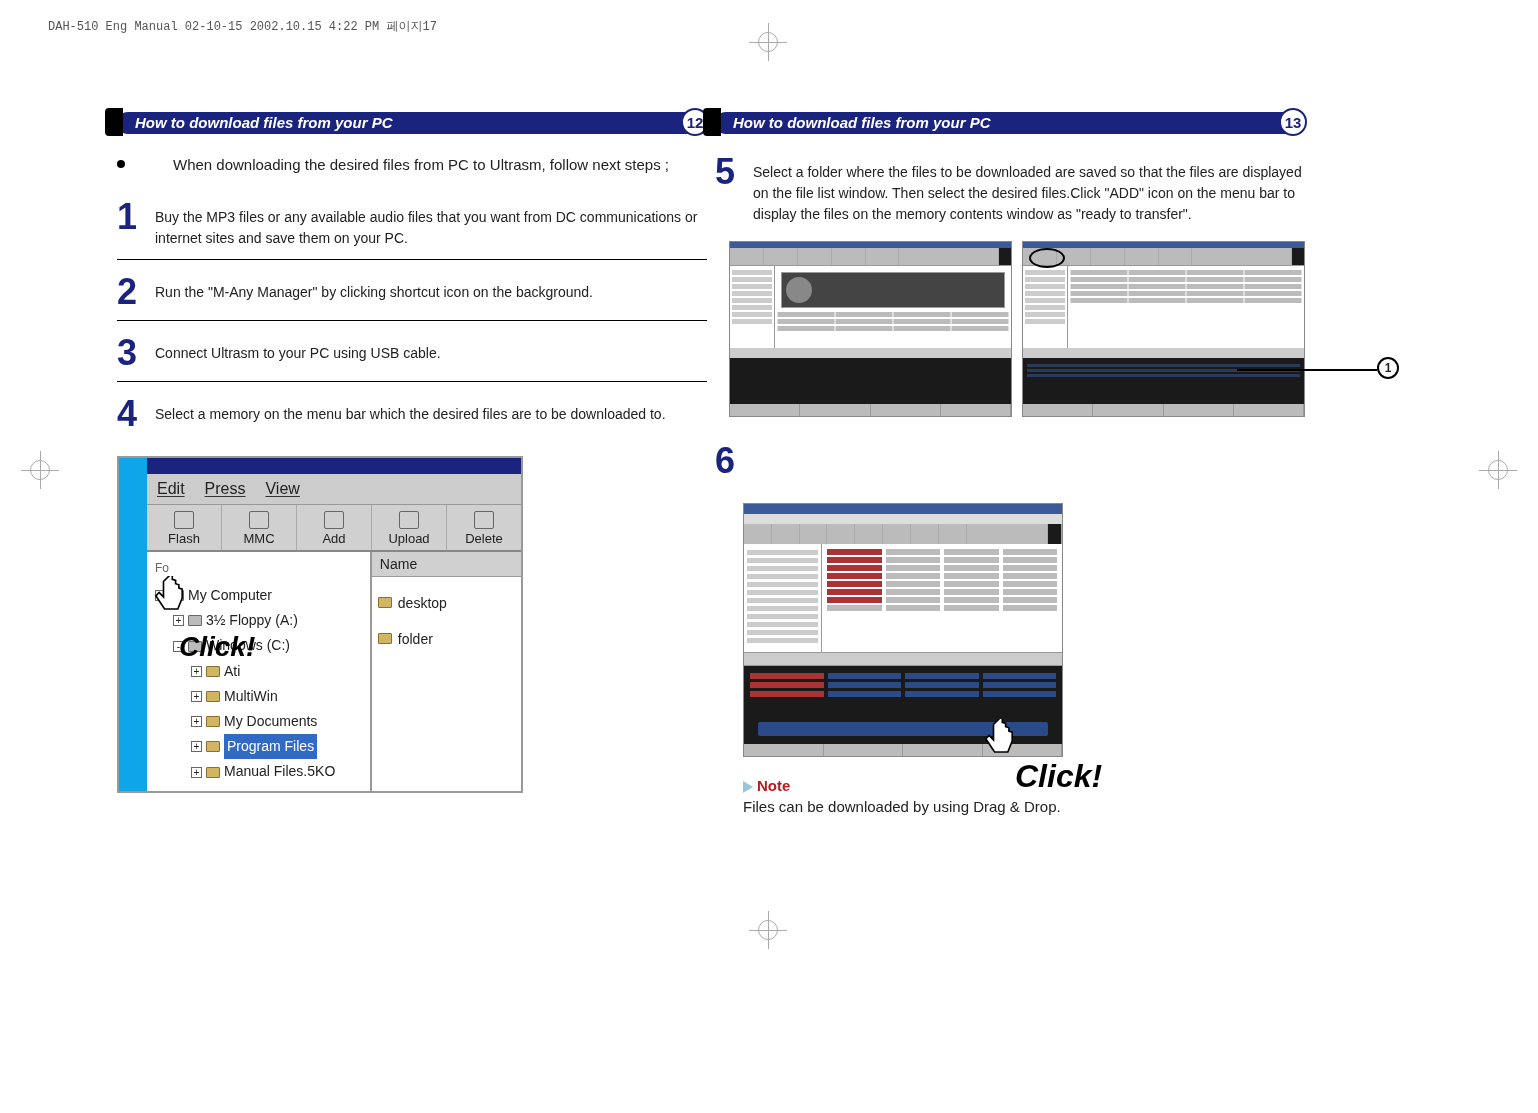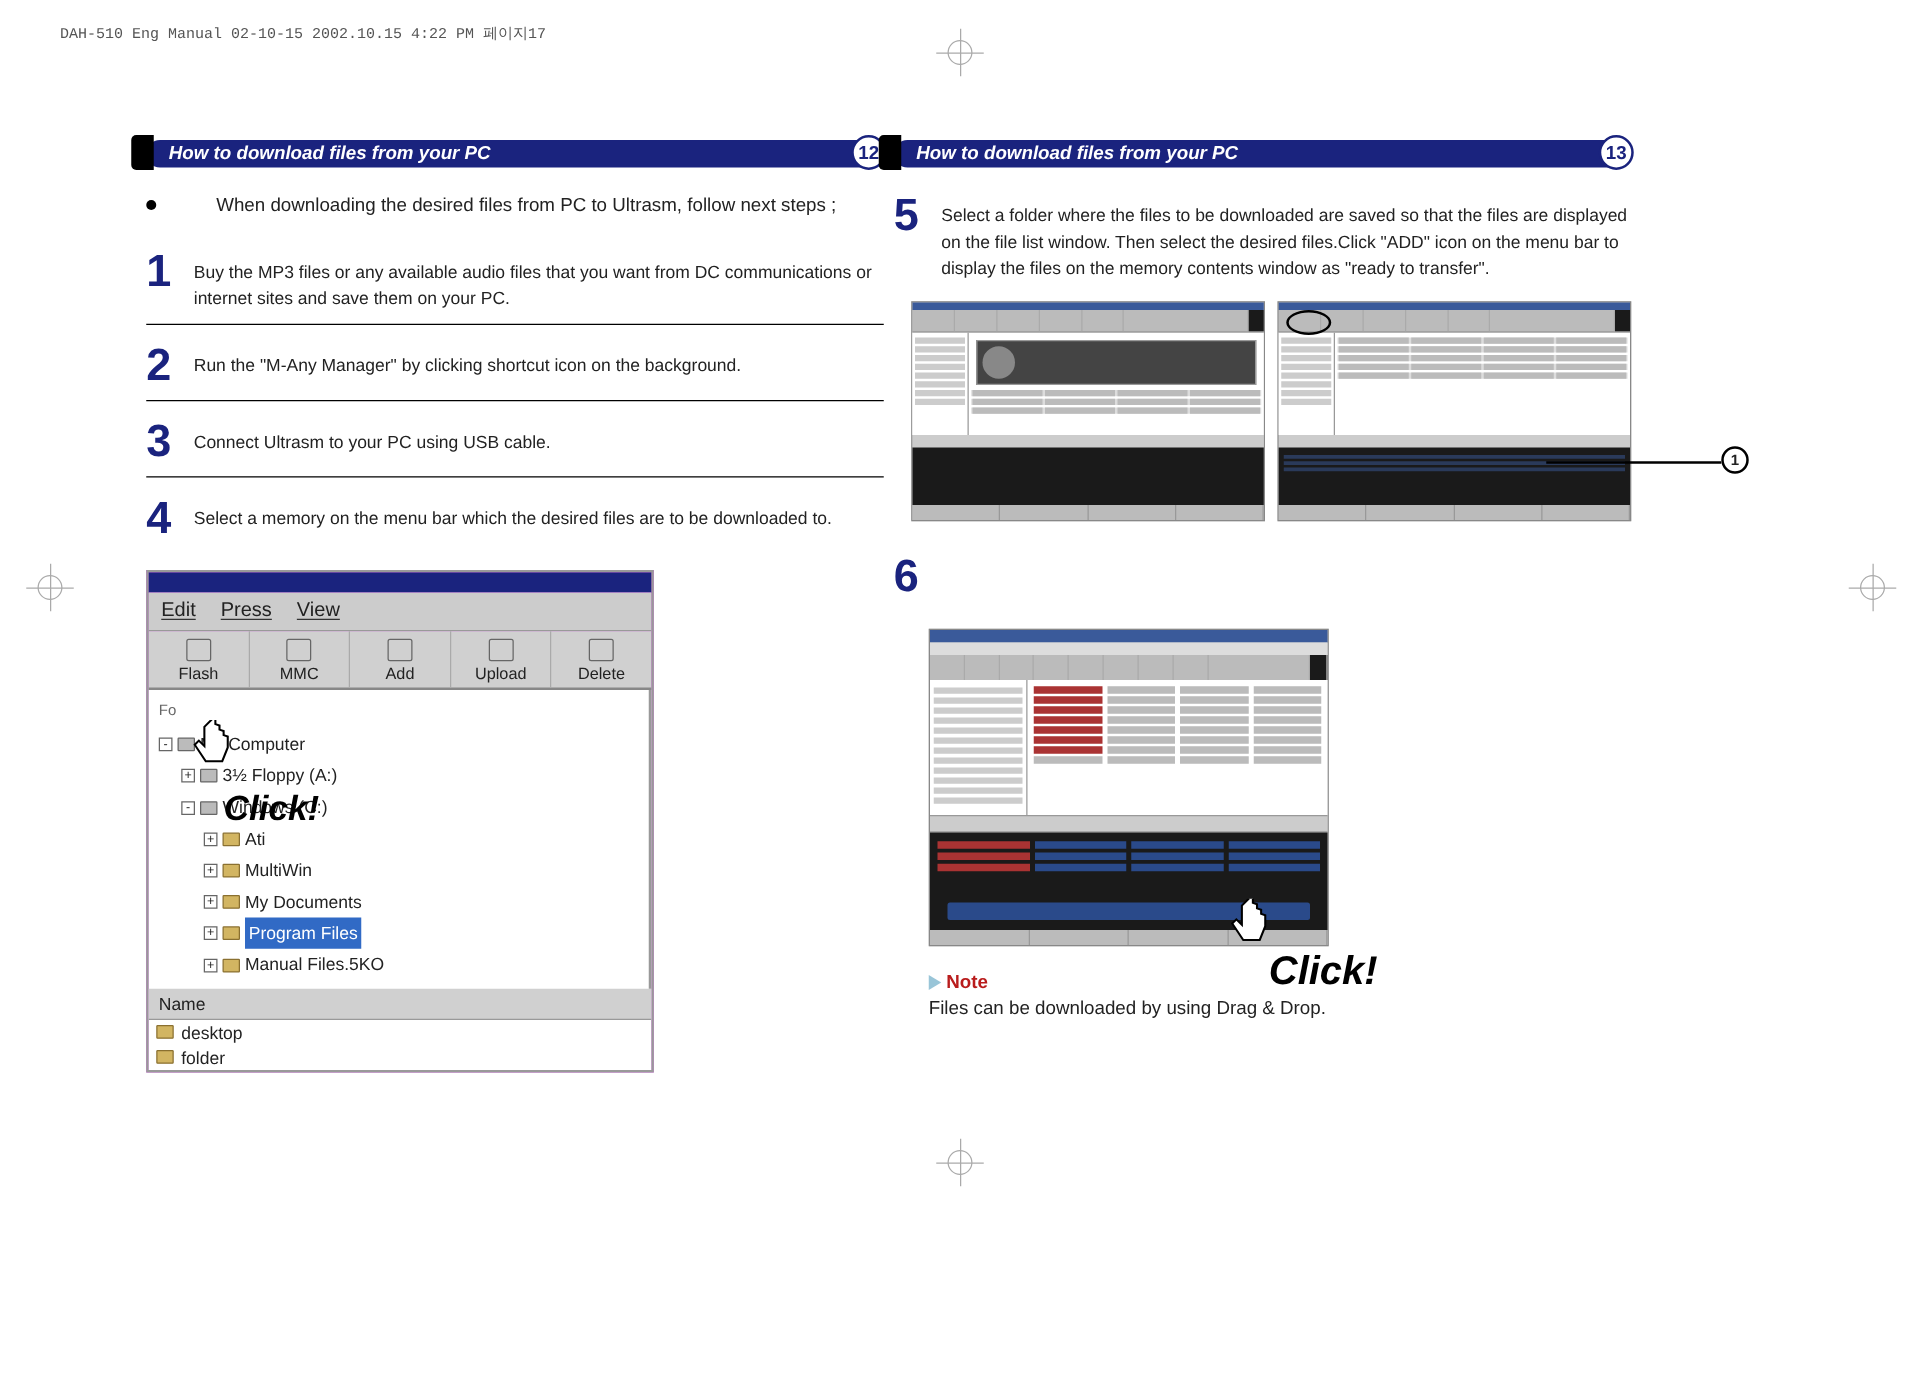--- a/index.html
+++ b/index.html
@@ -13,39 +13,39 @@
   .header-title { position: absolute; left: 18px; top: 6px; color: #fff; font-weight: bold; font-style: italic; font-size: 15px; }
   .page-num { position: absolute; right: -2px; top: 0; width: 28px; height: 28px; border: 2px solid #1a237e; border-radius: 50%; background: #fff; display: flex; align-items: center; justify-content: center; font-weight: bold; color: #1a237e; font-size: 15px; }
   .content { font-size: 15px; color: #222; }
   .bullet-row { display: flex; align-items: flex-start; margin-bottom: 22px; }
   .bullet-dot { width: 8px; height: 8px; background: #000; border-radius: 50%; margin-top: 6px; margin-right: 10px; flex-shrink: 0; }
   .bullet-text { flex: 1; line-height: 1.5; text-align: center; }
   .step { display: flex; align-items: flex-start; margin-bottom: 14px; border-bottom: 1px solid #000; padding-bottom: 10px; }
   .step.no-border { border-bottom: none; }
   .step-num { font-size: 36px; font-weight: bold; color: #1a237e; margin-right: 10px; line-height: 1; min-width: 28px; }
   .step-text { flex: 1; font-size: 14px; line-height: 1.5; padding-top: 8px; }
-  .screenshot-app { border: 2px solid #999; background: #d946ef; position: relative; }
+  .screenshot-app { border: 2px solid #999; background: #0ea5e9; position: relative; padding-left: 28px; }
   .app-menubar { background: #ccc; padding: 6px 10px; font-size: 16px; display: flex; gap: 20px; border-bottom: 1px solid #999; }
   .app-menubar span { text-decoration: underline; text-decoration-color: #333; text-underline-offset: 2px; }
   .app-toolbar { background: #d0d0d0; display: flex; border-bottom: 2px solid #888; }
   .tb-btn { flex: 1; text-align: center; padding: 6px 0 4px 0; border-right: 1px solid #aaa; font-size: 13px; }
   .tb-btn:last-child { border-right: none; }
   .tb-icon { display: block; margin: 0 auto 2px auto; width: 20px; height: 18px; border: 1px solid #666; border-radius: 2px; }
-  .app-body { display: flex; background: #fff; flex-direction: column; }
+  .app-body { display: flex; background: #fff; }
   .tree-pane { flex: 1.4; padding: 6px 6px 6px 8px; font-size: 14px; line-height: 1.8; border-right: 2px solid #999; position: relative; }
   .tree-item { display: flex; align-items: center; gap: 4px; }
   .tree-indent-1 { padding-left: 18px; }
   .tree-indent-2 { padding-left: 36px; }
   .tree-box { display: inline-block; width: 11px; height: 11px; border: 1px solid #666; text-align: center; line-height: 9px; font-size: 10px; }
   .folder-ico { display: inline-block; width: 14px; height: 11px; background: #d2b562; border: 1px solid #8a7030; border-radius: 1px; }
   .drive-ico { display: inline-block; width: 14px; height: 11px; background: #bbb; border: 1px solid #666; border-radius: 1px; }
   .sel { background: #316ac5; color: #fff; padding: 0 3px; }
   .list-pane { flex: 1; }
   .list-head { background: #d0d0d0; border-bottom: 1px solid #999; padding: 4px 8px; font-size: 14px; }
-  .list-row { padding: 2px 6px; font-size: 14px; display: flex; align-items: center; gap: 6px; }
+  .list-row { padding: 2px 6px; font-size: 14px; display: flex; align-items: center; gap: 6px; margin-top: 16px; }
   .cursor-hand { position: absolute; width: 44px; height: 44px; }
   .cursor-hand svg { width: 100%; height: 100%; }
   .click-label { position: absolute; font-size: 28px; font-weight: bold; font-style: italic; color: #000; margin-top: 25px; }
   .dual-shots { display: flex; gap: 10px; align-items: flex-start; }
   .mini-app { flex: 1; border: 1px solid #888; background: #ccc; font-size: 6px; }
   .mini-top { height: 18px; background: #bbb; display: flex; border-bottom: 1px solid #999; position: relative; }
   .mini-top-cell { flex: 1; border-right: 1px solid #aaa; }
   .mini-mid { display: flex; height: 82px; background: #fff; }
   .mini-tree { width: 45px; background: #fff; border-right: 1px solid #999; padding: 2px; }
   .mini-tree-line { height: 5px; background: #ccc; margin: 2px 0; }

